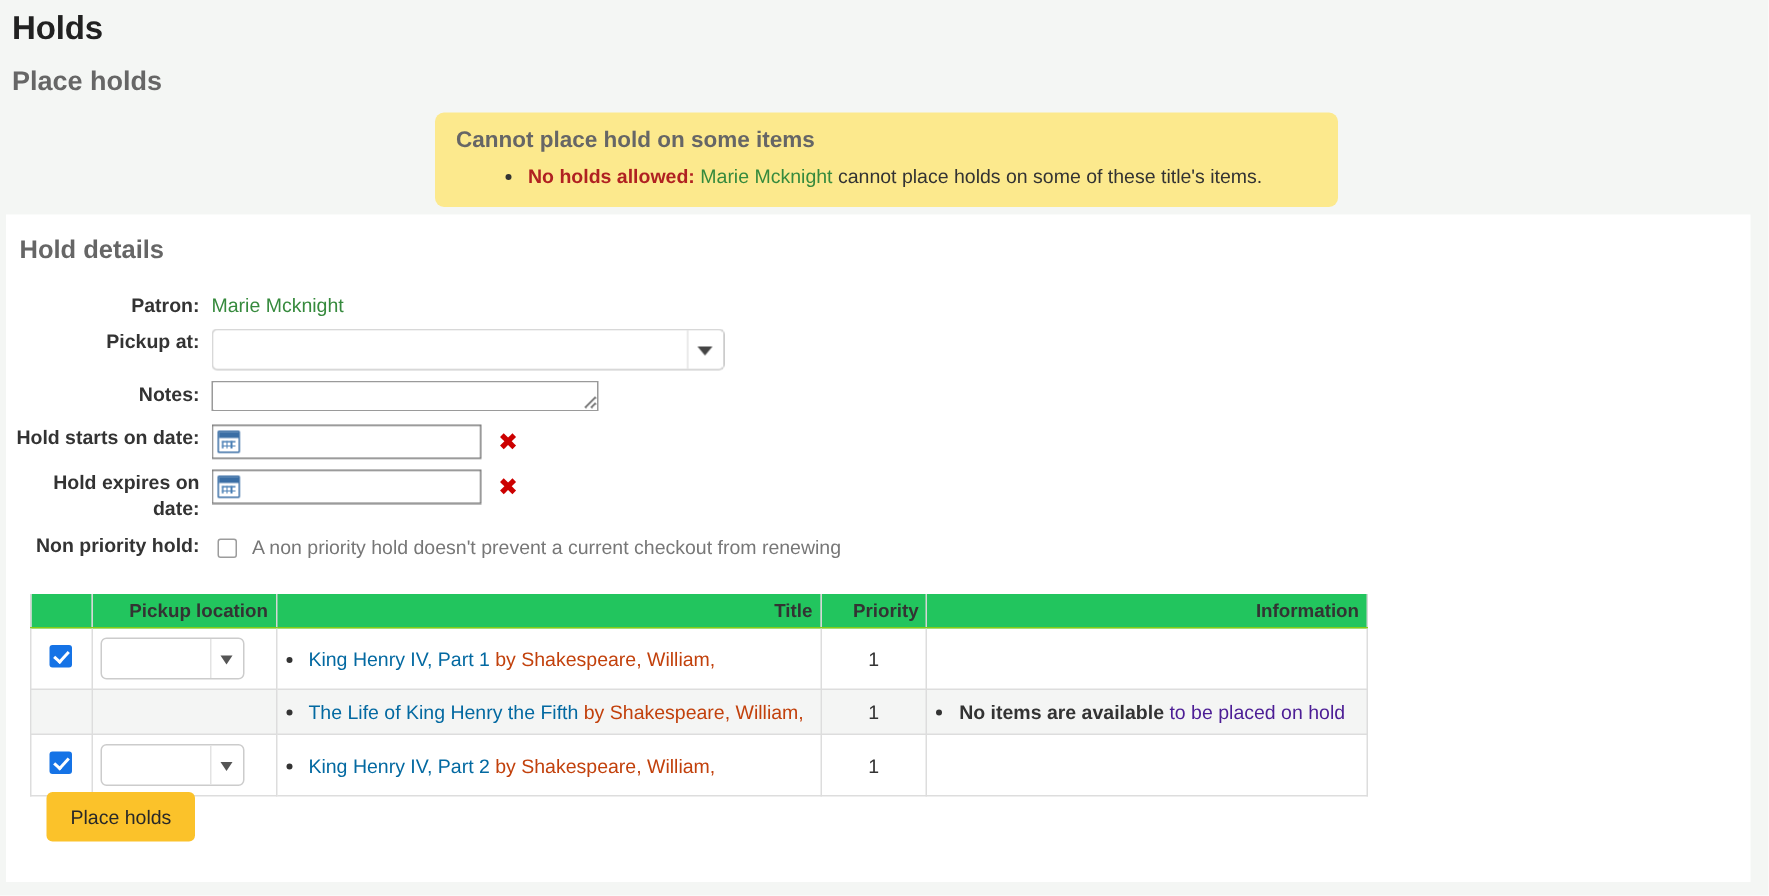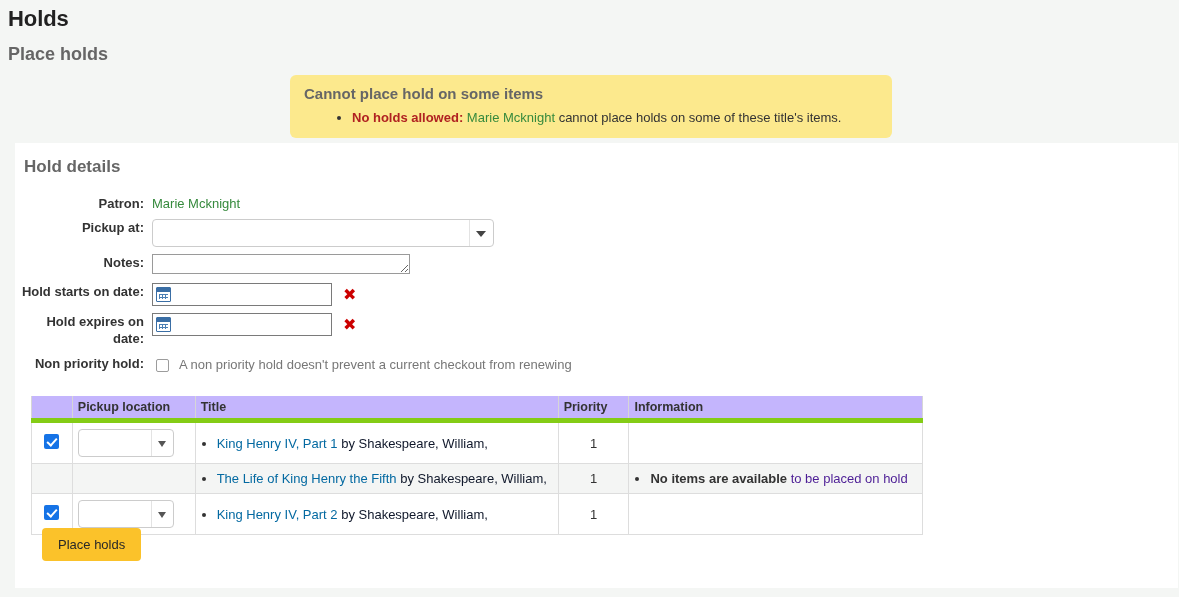--- a/index.html
+++ b/index.html
@@ -62,21 +62,21 @@
     font-size: 13px;
     color: #333333;
     line-height: 17px;
   }
   .alert-strong { color: #b02121; font-weight: bold; }
   .alert-patron { color: #368a3d; }
 
   
   #panel {
     position: absolute;
-    left: 15px;
+    left: 4px;
     top: 143px;
     width: 1163px;
     height: 445px;
     background: #ffffff;
     box-sizing: border-box;
   }
   #panel-title {
     margin: 0;
     padding: 14px 0 0 9px;
     font-size: 17px;
@@ -212,24 +212,24 @@
     top: 253px;
     width: 892px;
     border-collapse: collapse;
     font-size: 13px;
   }
   #holds-table th {
     font-size: 12.5px;
     font-weight: bold;
     color: #333333;
     padding: 4px 5px;
-    border-bottom: 5px solid #84cc16;
+    border-bottom: 1px solid #84cc16;
     border-right: 1px solid #d6d6d6;
-    text-align: left;
-    background: #c4b5fd;
+    text-align: right;
+    background: #22c55e;
   }
   #holds-table th:first-child { border-left: 1px solid #d6d6d6; }
   #holds-table th:last-child { border-right: 1px solid #d6d6d6; }
   #holds-table td {
     padding: 6px 5px;
     border-bottom: 1px solid #dddddd;
     border-right: 1px solid #dddddd;
     vertical-align: middle;
     background: #ffffff;
   }
@@ -287,21 +287,21 @@
     border-top: 6px solid #555555;
   }
 
   ul.cellist {
     margin: 0;
     padding-left: 16px;
     list-style: disc;
   }
   ul.cellist li { line-height: 17px; }
   .title-link { color: #0369a1; }
-  .by-author { color: #0f172a; }
+  .by-author { color: #c2410c; }
   .info-strong { font-weight: bold; color: #333333; }
   .info-rest { color: #4c1d95; text-align: center; }
 
   
   #place-holds-button {
     position: absolute;
     left: 27px;
     top: 385px;
     background: #fbc22a;
     border: none;

